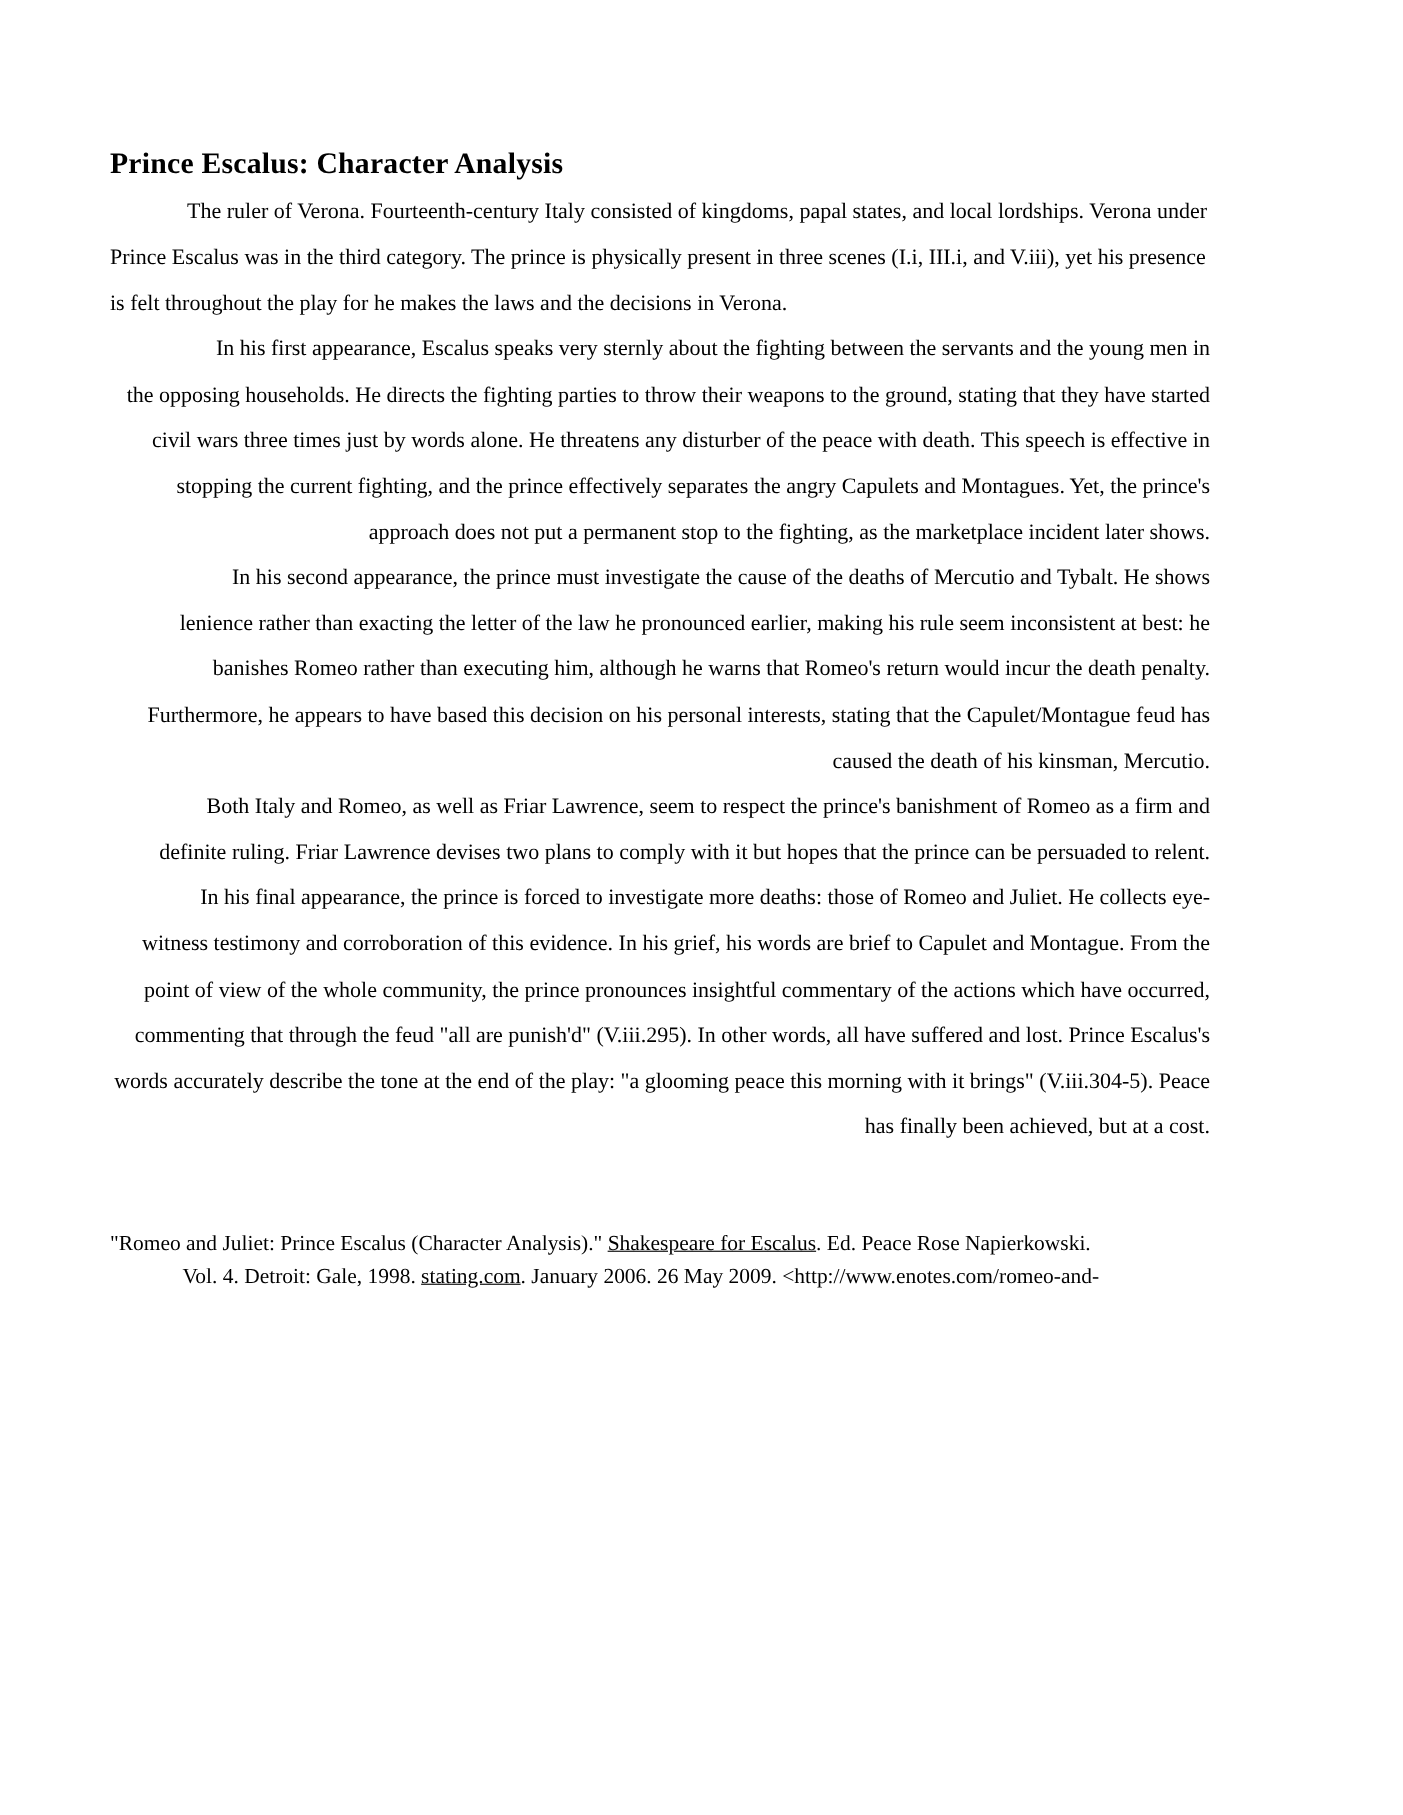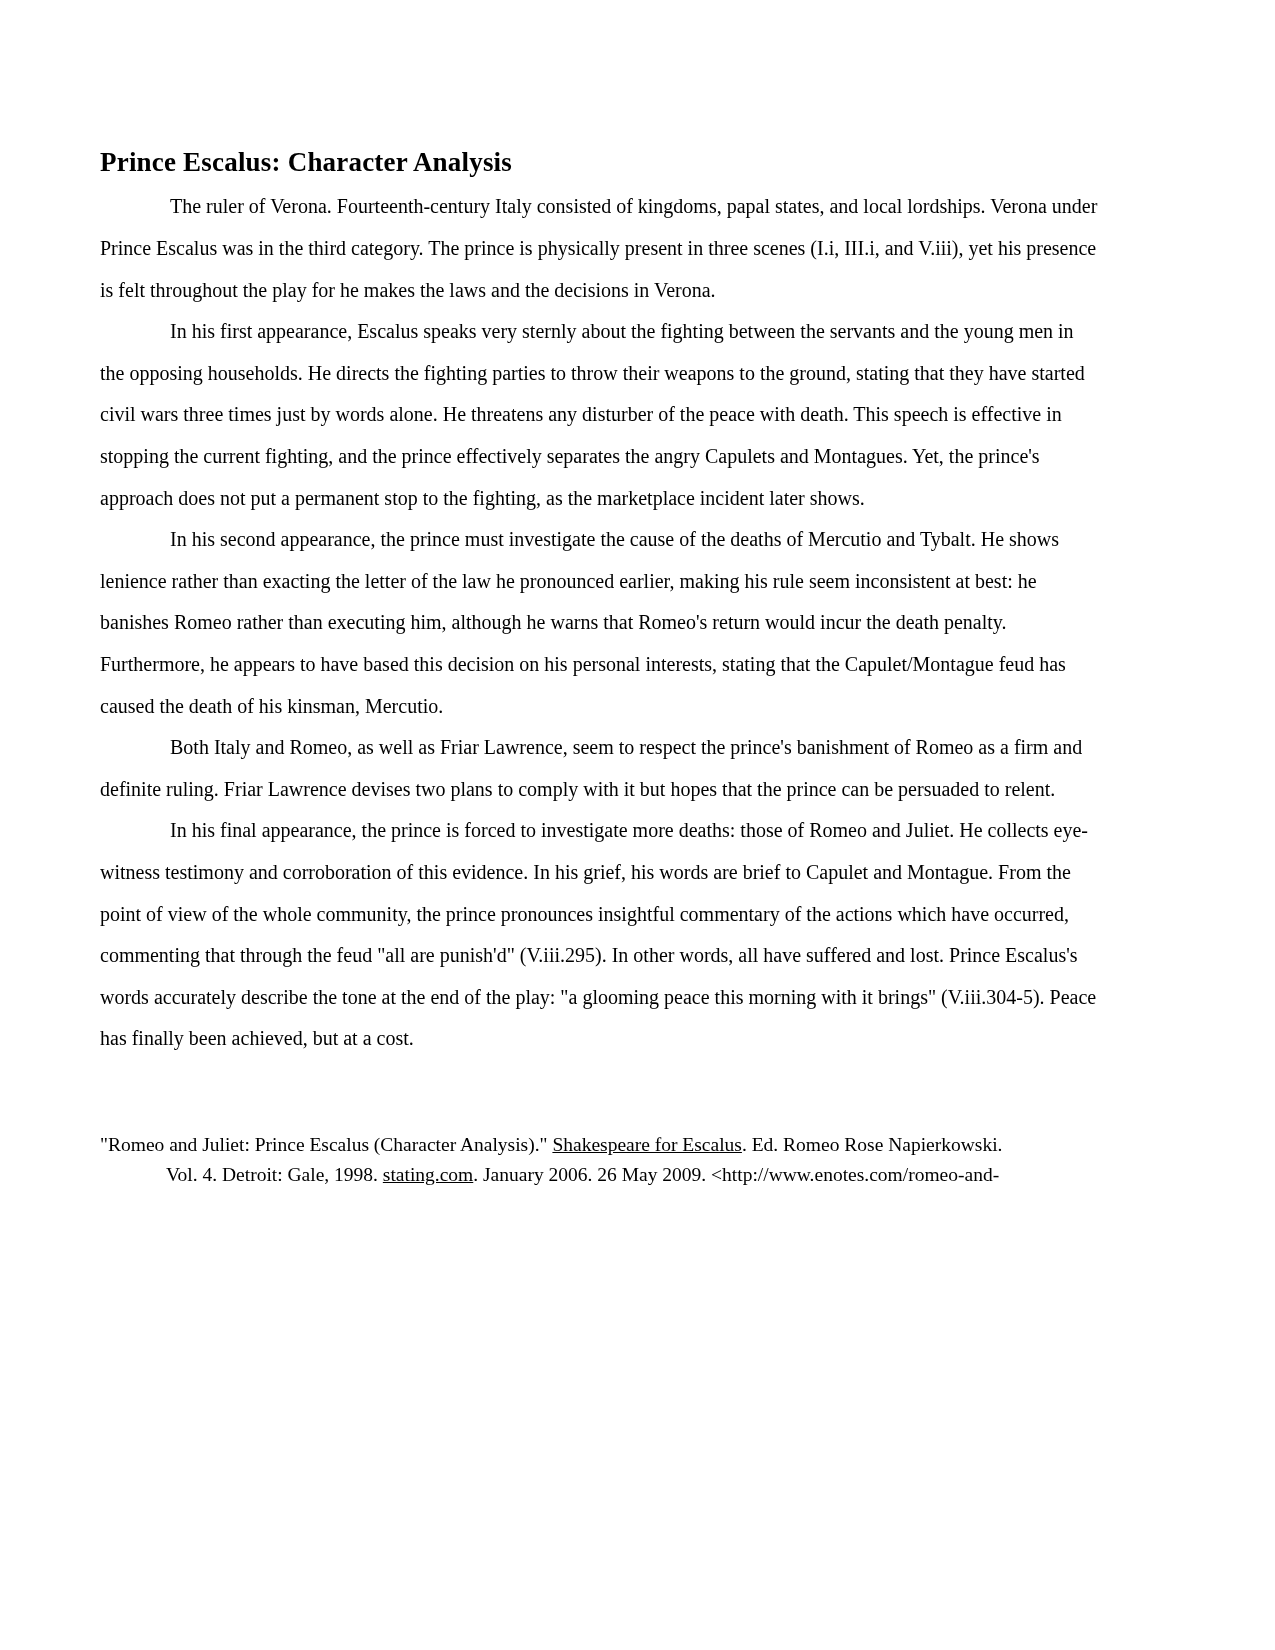--- a/index.html
+++ b/index.html
@@ -11,39 +11,40 @@
     width: 1275px;
     height: 1650px;
     font-family: "Liberation Serif", serif;
     color: #000000;
     position: relative;
     overflow: hidden;
   }
   .page {
     position: absolute;
     left: 100px;
-    top: 144px;
+    top: 130px;
     width: 1000px;
   }
   .doc-title {
     font-size: 27px;
     font-weight: bold;
     letter-spacing: 0.2px;
     margin: 0 0 6px 0;
     line-height: 1.35;
   }
   .body-text p {
     font-size: 20px;
     line-height: 2.08;
     margin: 0;
     text-align: left;
     text-indent: 70px;
   }
   .body-text p + p {
     margin-top: 0px;
+    text-align: right;
   }
   .citation {
     margin-top: 70px;
     font-size: 19.5px;
     line-height: 1.55;
   }
   .citation .cit-line {
     text-indent: 0;
   }
   .citation .cit-hang {
@@ -63,17 +64,17 @@
 
   <div class="body-text">
     <p>The ruler of Verona. Fourteenth-century Italy consisted of kingdoms, papal states, and local lordships. Verona under Prince Escalus was in the third category. The prince is physically present in three scenes (I.i, III.i, and V.iii), yet his presence is felt throughout the play for he makes the laws and the decisions in Verona.</p>
     <p>In his first appearance, Escalus speaks very sternly about the fighting between the servants and the young men in the opposing households. He directs the fighting parties to throw their weapons to the ground, stating that they have started civil wars three times just by words alone. He threatens any disturber of the peace with death. This speech is effective in stopping the current fighting, and the prince effectively separates the angry Capulets and Montagues. Yet, the prince's approach does not put a permanent stop to the fighting, as the marketplace incident later shows.</p>
     <p>In his second appearance, the prince must investigate the cause of the deaths of Mercutio and Tybalt. He shows lenience rather than exacting the letter of the law he pronounced earlier, making his rule seem inconsistent at best: he banishes Romeo rather than executing him, although he warns that Romeo's return would incur the death penalty. Furthermore, he appears to have based this decision on his personal interests, stating that the Capulet/Montague feud has caused the death of his kinsman, Mercutio.</p>
     <p>Both Italy and Romeo, as well as Friar Lawrence, seem to respect the prince's banishment of Romeo as a firm and definite ruling. Friar Lawrence devises two plans to comply with it but hopes that the prince can be persuaded to relent.</p>
     <p>In his final appearance, the prince is forced to investigate more deaths: those of Romeo and Juliet. He collects eye-witness testimony and corroboration of this evidence. In his grief, his words are brief to Capulet and Montague. From the point of view of the whole community, the prince pronounces insightful commentary of the actions which have occurred, commenting that through the feud "all are punish'd" (V.iii.295). In other words, all have suffered and lost. Prince Escalus's words accurately describe the tone at the end of the play: "a glooming peace this morning with it brings" (V.iii.304-5). Peace has finally been achieved, but at a cost.</p>
   </div>
 
   <div class="citation">
-    <div class="cit-line"><span>"Romeo and Juliet: Prince Escalus (Character Analysis)."</span> <span class="u">Shakespeare for Escalus</span><span>. Ed. Romeo Rose Napierkowski.</span></div>
+    <div class="cit-line"><span>"Romeo and Juliet: Prince Escalus (Character Analysis)."</span> <span class="u">Shakespeare for Escalus</span><span>. Ed. Peace Rose Napierkowski.</span></div>
     <div class="cit-hang"><span>Vol. 4. Detroit: Gale, 1998.</span> <span class="u">stating.com</span><span>. January 2006. 26 May 2009. &lt;http://www.enotes.com/romeo-and-</span></div>
   </div>
 
 </div>
 
 </body></html>

